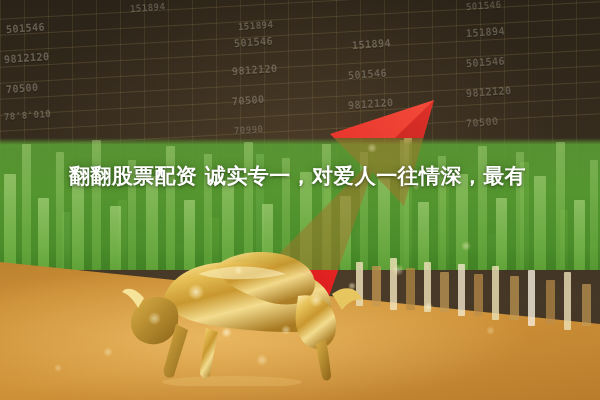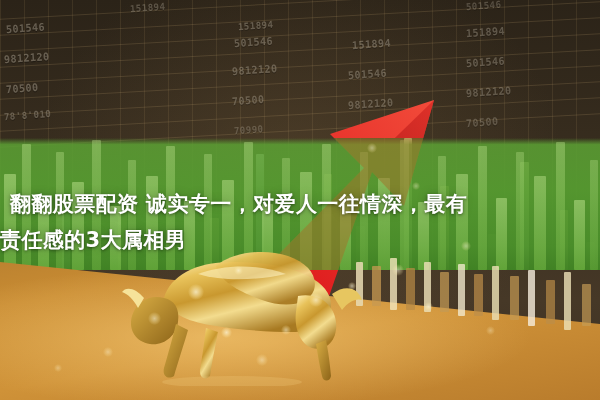--- a/index.html
+++ b/index.html
@@ -79,30 +79,29 @@
 
   
   .bokeh{
     position:absolute;border-radius:50%;
     background:radial-gradient(circle,rgba(255,250,225,.95) 0%,rgba(255,238,180,.45) 45%,rgba(255,230,160,0) 72%);
   }
 
   
   .title{
     position:absolute;left:0;top:158px;width:536px;
-    text-align:left;
+    text-align:right;
     color:#ffffff;
     font-family:"DejaVu Sans","Liberation Sans",sans-serif;
     font-weight:700;
     font-size:21px;
     line-height:36px;
     letter-spacing:.4px;
     text-shadow:0 1px 3px rgba(0,0,0,.45), 0 0 10px rgba(0,0,0,.25);
     pointer-events:none;
-    margin-top:28px;
   }
   .title .l1{display:block;padding:0 10px;}
   .title .l2{display:block;}
 </style>
 </head>
 <body>
 
 <div class="stage">
 
   <div class="board"></div>
@@ -330,16 +329,15 @@
       <div class="bokeh" style="left: 367px; top: 143px; width: 10px; height: 10px; opacity: 0.45;"></div>
       <div class="bokeh" style="left: 412px; top: 182px; width: 8px; height: 8px; opacity: 0.4;"></div>
       <div class="bokeh" style="left: 103px; top: 347px; width: 10px; height: 10px; opacity: 0.4;"></div>
       <div class="bokeh" style="left: 54px; top: 364px; width: 8px; height: 8px; opacity: 0.35;"></div>
       <div class="bokeh" style="left: 256px; top: 354px; width: 12px; height: 12px; opacity: 0.45;"></div>
       <div class="bokeh" style="left: 485.5px; top: 325.5px; width: 9px; height: 9px; opacity: 0.35;"></div>
     </div>
 
   <div class="title">
     <span class="l1">翻翻股票配资 诚实专一，对爱人一往情深，最有</span>
-    <span class="l2">责任感的3大属相男</span>
   </div>
 
 </div>
 
 </body></html>

